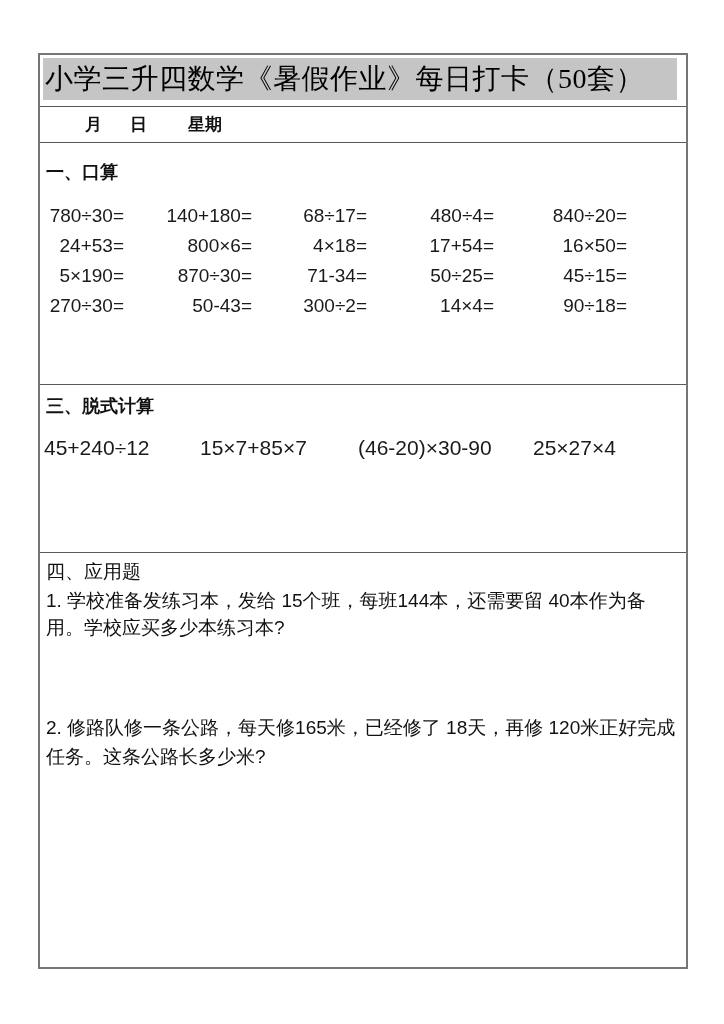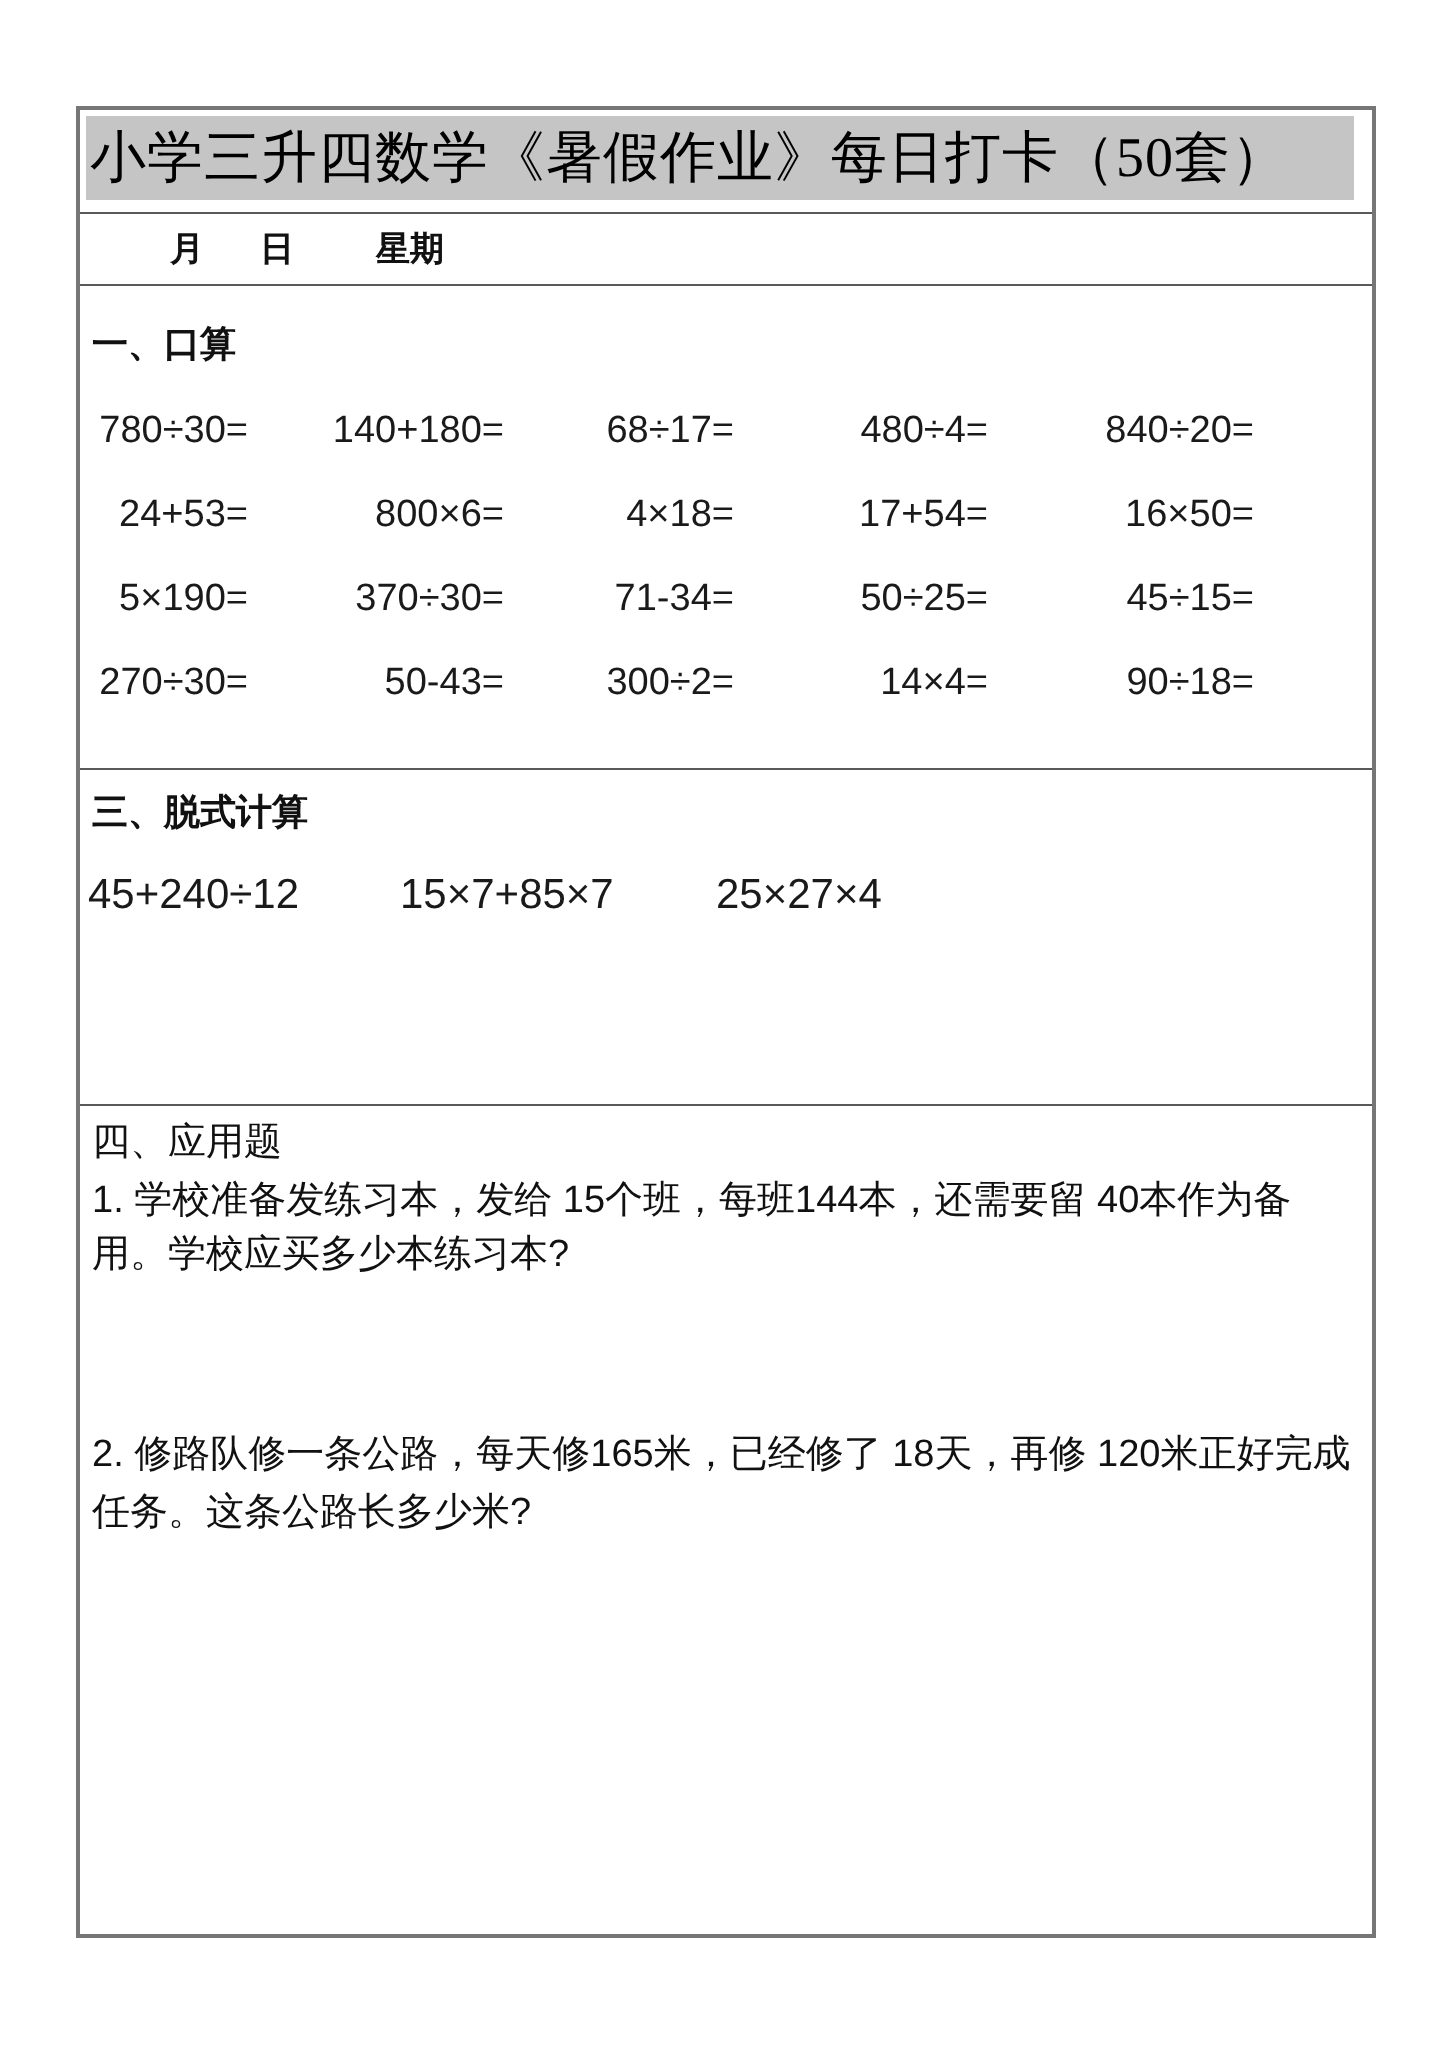--- a/index.html
+++ b/index.html
@@ -42,21 +42,21 @@
 
   
   .sec-head { font-size: 18px; font-weight: bold; color: #111; line-height: 22px; }
 
   
   .row-oral { height: 224px; }
   .row-oral .sec-head { margin: 18px 0 0 6px; }
   .oral-grid {
     display: grid;
     grid-template-columns: 84px 128px 115px 127px 133px;
-    row-gap: 20px;
+    row-gap: 8px;
     margin-top: 22px;
   }
   .oral-grid .cell {
     text-align: right;
     font-size: 19px; line-height: 22px;
     white-space: nowrap;
   }
 
   
   .row-vertical { height: 130px; }
@@ -109,38 +109,39 @@
       <div class="cell">140+180=</div>
       <div class="cell">68÷17=</div>
       <div class="cell">480÷4=</div>
       <div class="cell">840÷20=</div>
       <div class="cell">24+53=</div>
       <div class="cell">800×6=</div>
       <div class="cell">4×18=</div>
       <div class="cell">17+54=</div>
       <div class="cell">16×50=</div>
       <div class="cell">5×190=</div>
-      <div class="cell">370÷30=</div>
+      <div class="cell">870÷30=</div>
       <div class="cell">71-34=</div>
       <div class="cell">50÷25=</div>
       <div class="cell">45÷15=</div>
       <div class="cell">270÷30=</div>
       <div class="cell">50-43=</div>
       <div class="cell">300÷2=</div>
       <div class="cell">14×4=</div>
       <div class="cell">90÷18=</div>
     </div>
   </div>
 
 
   <div class="row row-recipe">
     <div class="sec-head">三、脱式计算</div>
     <div class="r-grid">
       <div class="cell">45+240÷12</div>
       <div class="cell">15×7+85×7</div>
+      <div class="cell">(46-20)×30-90</div>
       <div class="cell">25×27×4</div>
     </div>
   </div>
 
   <div class="row row-word">
     <div class="w-head">四、应用题</div>
     <div class="w-problem w-p1">1. 学校准备发练习本，发给 15个班，每班144本，还需要留 40本作为备用。学校应买多少本练习本?</div>
     <div class="w-problem w-p2">2. 修路队修一条公路，每天修165米，已经修了 18天，再修 120米正好完成任务。这条公路长多少米?</div>
   </div>
 

